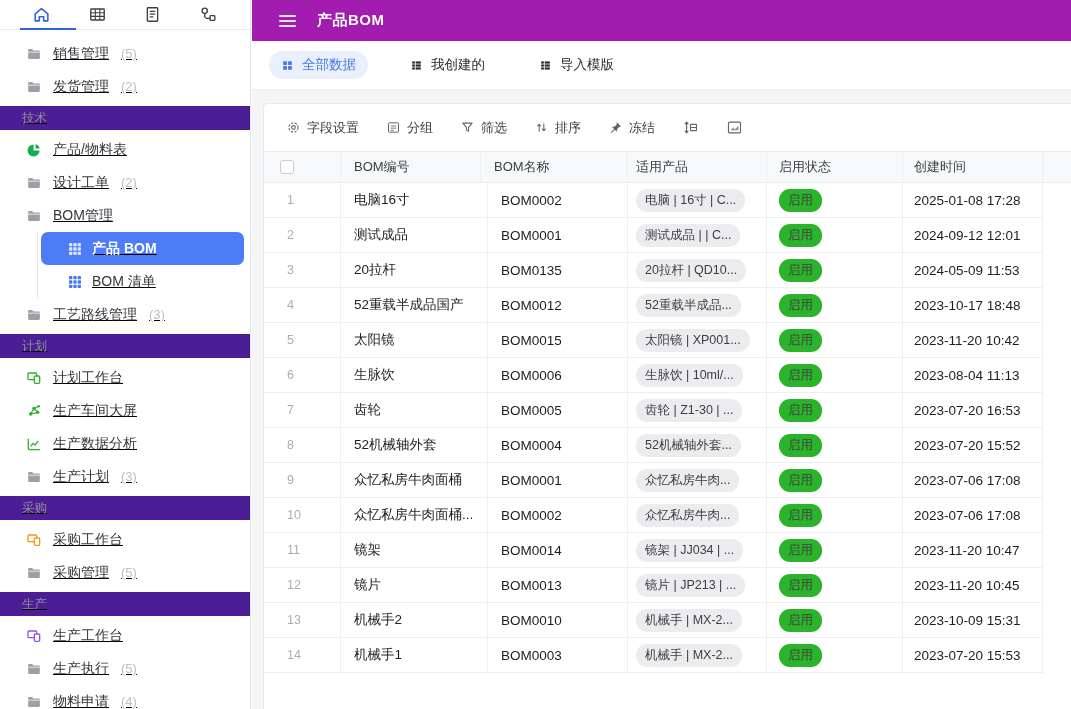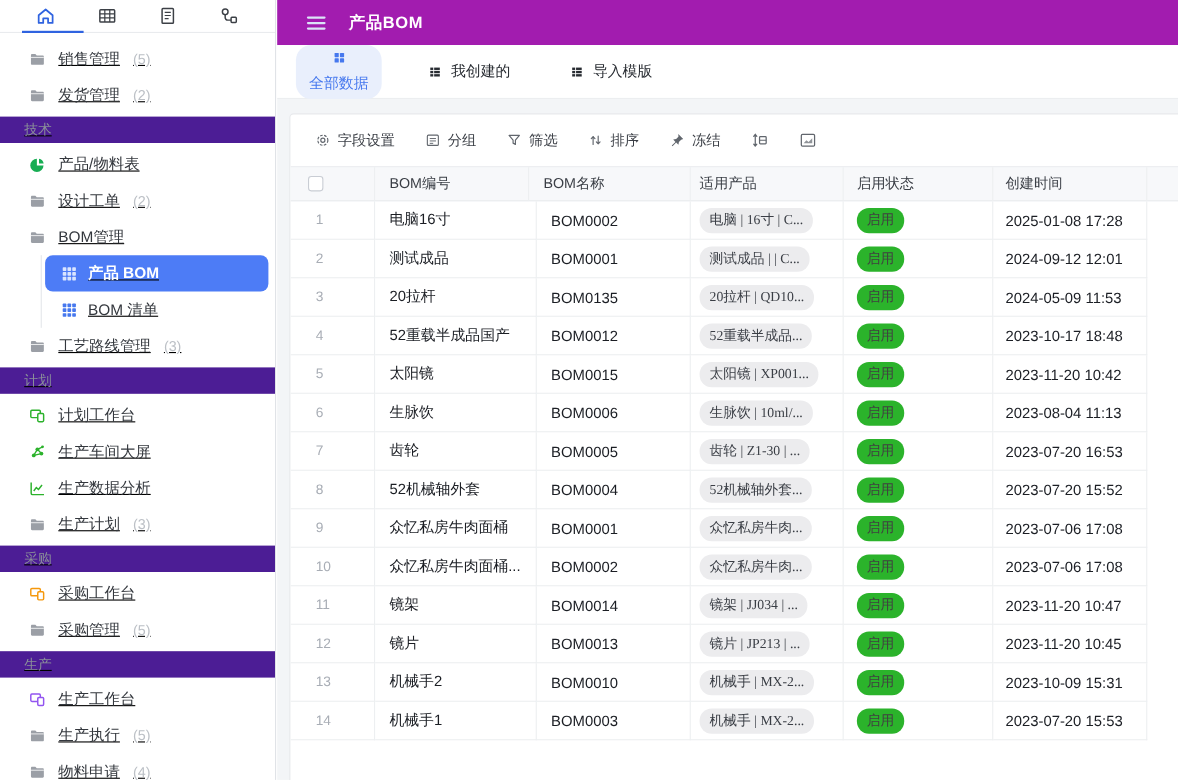--- a/index.html
+++ b/index.html
@@ -14,54 +14,54 @@
   .topicon.active { color:#2f63e0; }
   .topicon svg { width:19px; height:19px; }
   .active-underline { position:absolute; left:20px; bottom:-1px; width:56px; height:2px; background:#2f63e0; }
   .nav { padding-top:7px; }
   .nav-item { height:33px; display:flex; align-items:center; padding-left:26px; gap:11px; font-size:14px; color:#33373d; cursor:pointer; white-space:nowrap; }
   .nav-item .icon, .nav-sub .icon { width:16px; height:16px; display:inline-flex; }
   .nav-item .icon svg, .nav-sub .icon svg { width:16px; height:16px; }
   .nav-item .count { color:#bcc0c6; font-size:13px; margin-left:1px; }
   .nav-section { height:24px; margin:3px 0; background:#4c1d95; color:#8b9099; font-size:12.5px; display:flex; align-items:center; padding-left:22px; }
   .nav-subwrap { margin-left:37px; border-left:1px solid #e4e7ea; }
-  .nav-sub { height:33px; display:flex; align-items:center; gap:9px; margin:0 6px 0 3px; padding-left:14px; border-radius:7px; font-size:14px; color:#33373d; cursor:pointer; white-space:nowrap; }
+  .nav-sub { height:33px; display:flex; align-items:center; gap:9px; margin:0 6px 0 3px; padding-left:26px; border-radius:7px; font-size:14px; color:#33373d; cursor:pointer; white-space:nowrap; }
   .nav-sub.selected { background:#4d7cf6; color:#fff; font-weight:600; }
 
   
   .main { position:absolute; left:252px; top:0; right:0; bottom:0; }
   .topbar { height:41px; background:#a21caf; display:flex; align-items:center; padding-left:27px; gap:21px; }
   .hamburger { display:flex; flex-direction:column; gap:3px; cursor:pointer; }
   .hamburger i { display:block; width:17px; height:2px; background:#dbe3f8; border-radius:1px; }
   .topbar-title { color:#fff; font-size:15px; font-weight:700; letter-spacing:.5px; }
 
   .tabsrow { height:49px; background:#fff; display:flex; align-items:center; padding-left:17px; gap:30px; border-bottom:1px solid #eceef0; }
   .tab { display:flex; align-items:center; gap:8px; font-size:13.5px; color:#272b31; padding:5px 12px; border-radius:14px; cursor:pointer; white-space:nowrap; }
   .tab .icon { width:13px; height:13px; display:inline-flex; }
   .tab .icon svg { width:13px; height:13px; }
-  .tab.active { background:#e9effc; color:#4678ee;flex-direction:column; }
+  .tab.active { background:#e9effc; color:#4678ee; }
 
   .content { position:absolute; top:90px; left:0; right:0; bottom:0; background:#f3f5f7; }
   .card { position:absolute; left:11px; top:13px; right:-2px; bottom:-2px; background:#fff; border:1px solid #e7e9ec; border-top-left-radius:4px; overflow:hidden; }
   .toolbar { height:47px; display:flex; align-items:center; padding-left:22px; gap:27px; color:#3a3e45; font-size:13px; }
   .tbtn { display:flex; align-items:center; gap:6px; cursor:pointer; white-space:nowrap; }
   .tbtn .icon { width:15px; height:15px; display:inline-flex; color:#61666d; }
   .tbtn .icon svg { width:15px; height:15px; }
   .tbtn.icon-only .icon { width:17px; height:17px; }
   .tbtn.icon-only .icon svg { width:17px; height:17px; }
 
   
   .tablewrap { position:absolute; top:47px; left:0; right:0; bottom:0; }
   .thead { display:flex; height:32px; background:#f7f8fa; border-top:1px solid #ebedf0; font-size:13px; color:#3a3e45; }
   .thead .cell { border-bottom:1px solid #e9ebee; }
   .cell { height:100%; display:flex; align-items:center; border-right:1px solid #edeff1; }
   .c0 { width:77px; padding-left:16px; }
   .c1 { width:147px; padding-left:13px; }
   .c2 { width:140px; padding-left:13px; }
-  .c3 { width:139px; padding-left:8px;font-family:Liberation Serif, serif; }
+  .c3 { width:139px; padding-left:8px; }
   .c4 { width:136px; padding-left:12px; }
   .c5 { width:140px; padding-left:11px; }
   .cf { flex:1; border-right:none; }
   .trow { display:flex; height:35px; font-size:13.5px; color:#1b1e24; cursor:pointer; }
   .trow .cell { border-bottom:1px solid #edeff1; }
   .trow .cf { border-bottom:none; }
   .trow .c0 { color:#a8adb5; font-size:12.5px; padding-left:23px; }
   .checkbox { width:14px; height:14px; background:#fff; border:1px solid #c9cdd4; border-radius:3px; cursor:pointer; }
   .tagpill { background:#ececee; border-radius:11px; padding:3px 9px; font-size:12.5px; color:#3a3e45; white-space:nowrap; max-width:124px; overflow:hidden; }
   .statuspill { color:#404040; border-radius:11px; padding:3px 9px; font-size:12.5px; white-space:nowrap; }

